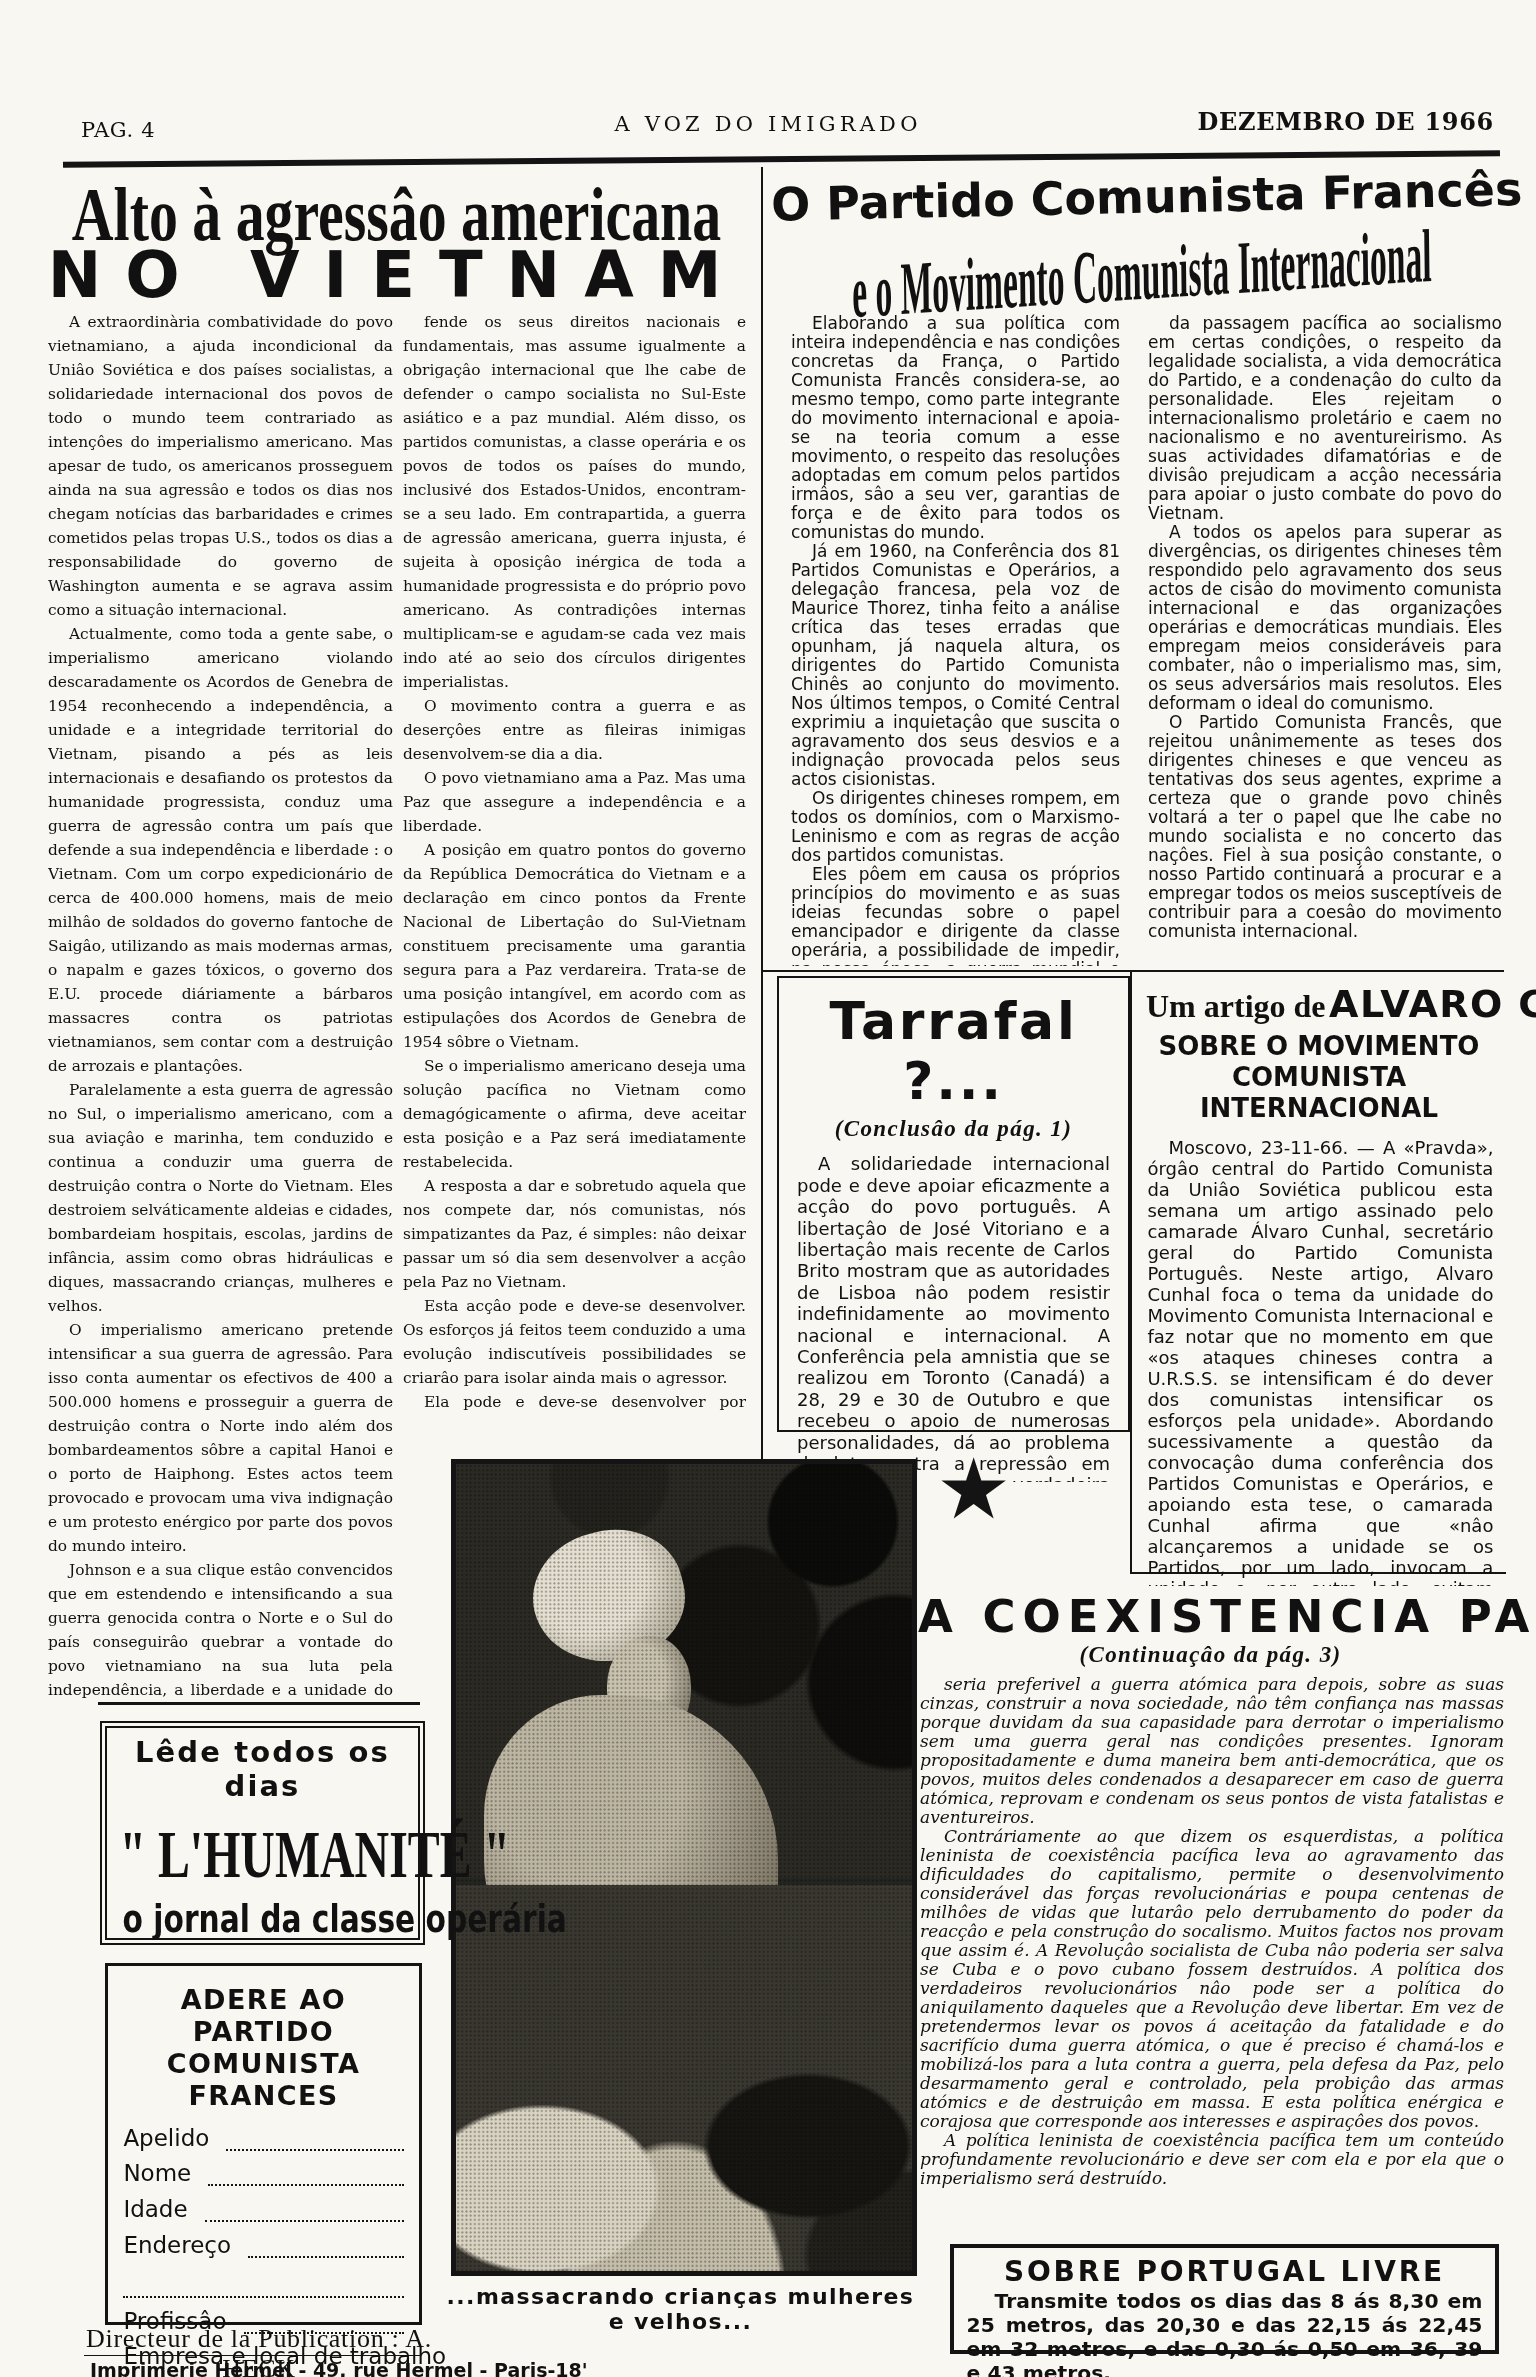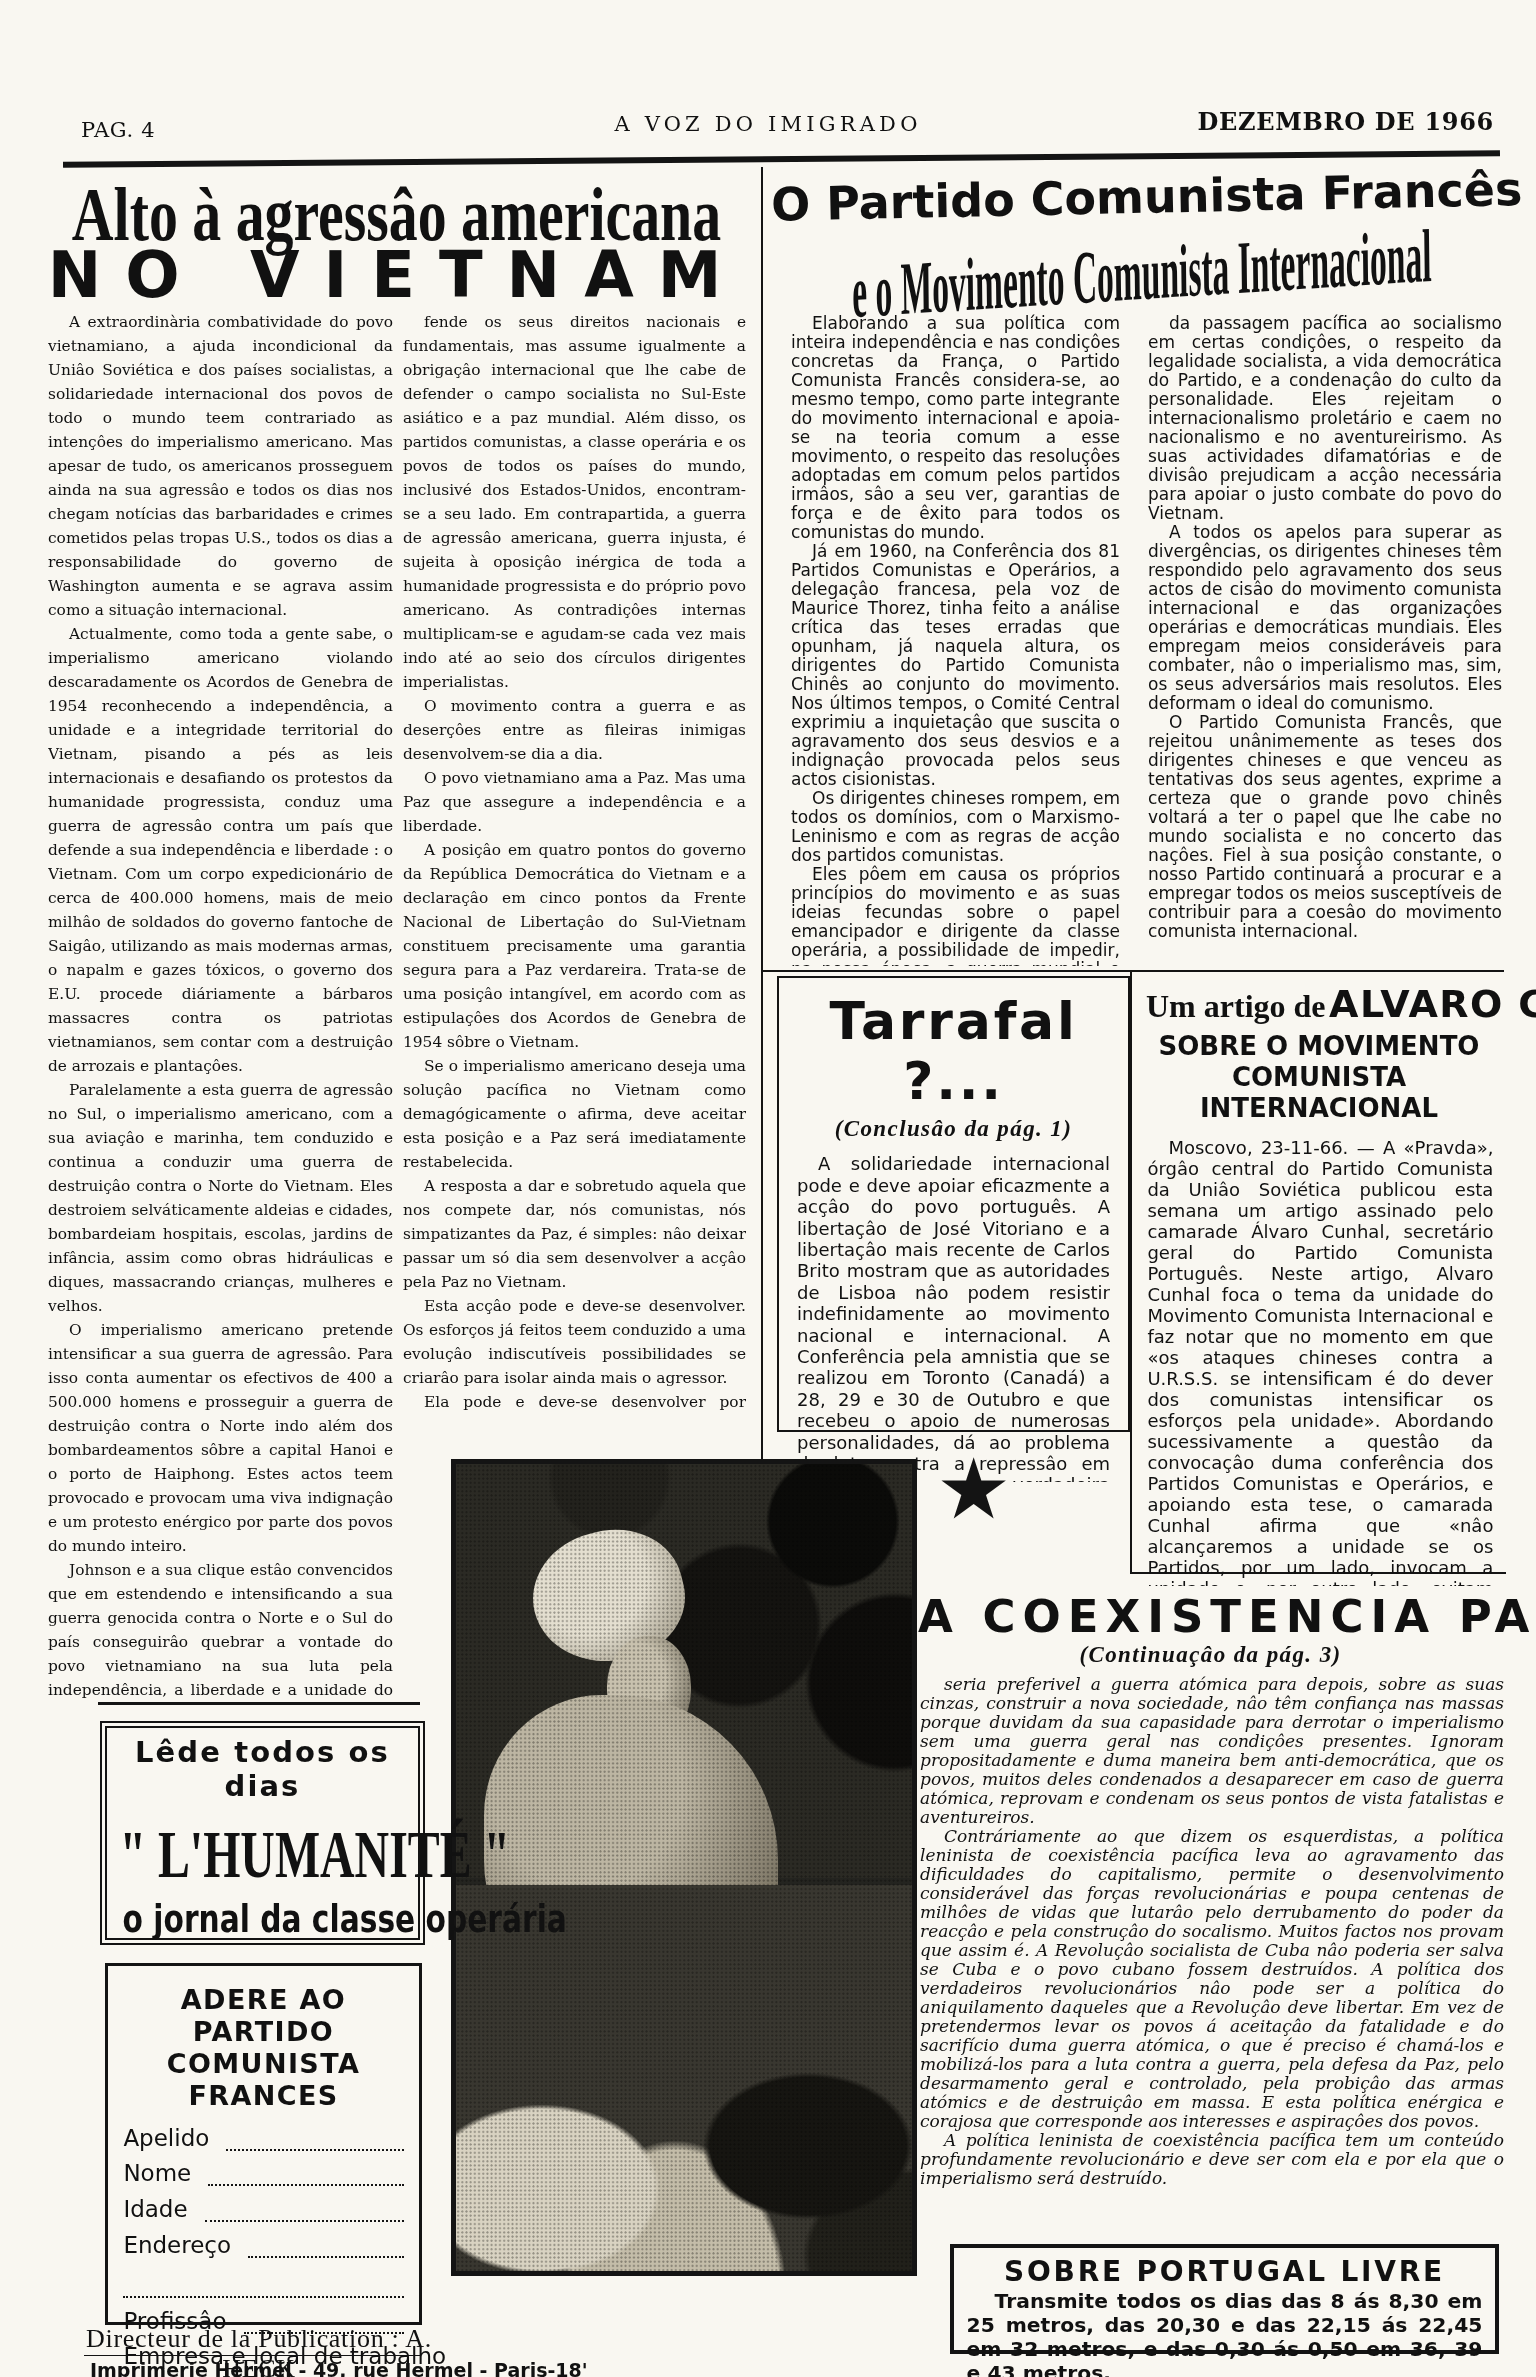--- a/index.html
+++ b/index.html
@@ -189,20 +189,21 @@
          background:radial-gradient(ellipse at 35% 30%, #bdb6a3 0 35%, #8b8473 70%, #55503f 100%);"></div>
     <div class="ph-layer" style="left:-21px;top:421px;width:533px;height:435px;
          background:
           radial-gradient(ellipse at 20% 70%, #d9d3c2 0 112px, rgba(217,211,194,0) 119px),
           radial-gradient(ellipse at 70% 60%, #161511 0 98px, rgba(22,21,17,0) 105px),
           radial-gradient(ellipse at 45% 95%, #c4bda9 0 105px, rgba(196,189,169,0) 112px),
           radial-gradient(ellipse at 90% 85%, #21201a 0 105px, rgba(33,32,26,0) 112px),
           #393730;"></div>
     <div class="ph-layer halftone"></div>
   </div>
+  <div class="abs caption" style="left:435px;top:2284px;width:491px;">...massacrando crianças mulheres e velhos...</div>
 
   <div class="abs hrule" style="left:98px;top:1702px;width:322px;height:2.8px;"></div>
 
   <div class="abs hum-outer" style="left:105px;top:1726px;width:311px;height:210px;">
     <div class="hum1" style="margin-top:7px;">Lêde todos os dias</div>
     <div class="hum2" style="margin-top:12.6px;">" L'HUMANITÉ "</div>
     <div class="hum3" style="margin-top:21px;">o jornal da classe operária</div>
   </div>
 
   <div class="abs form-box" style="left:105px;top:1963px;width:311px;height:356px;">

